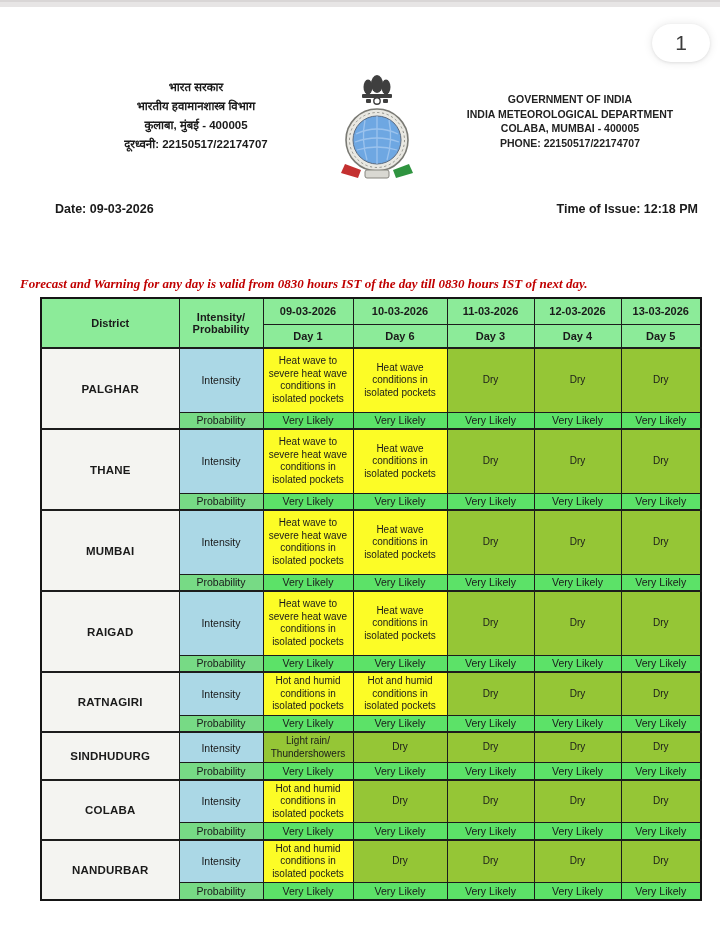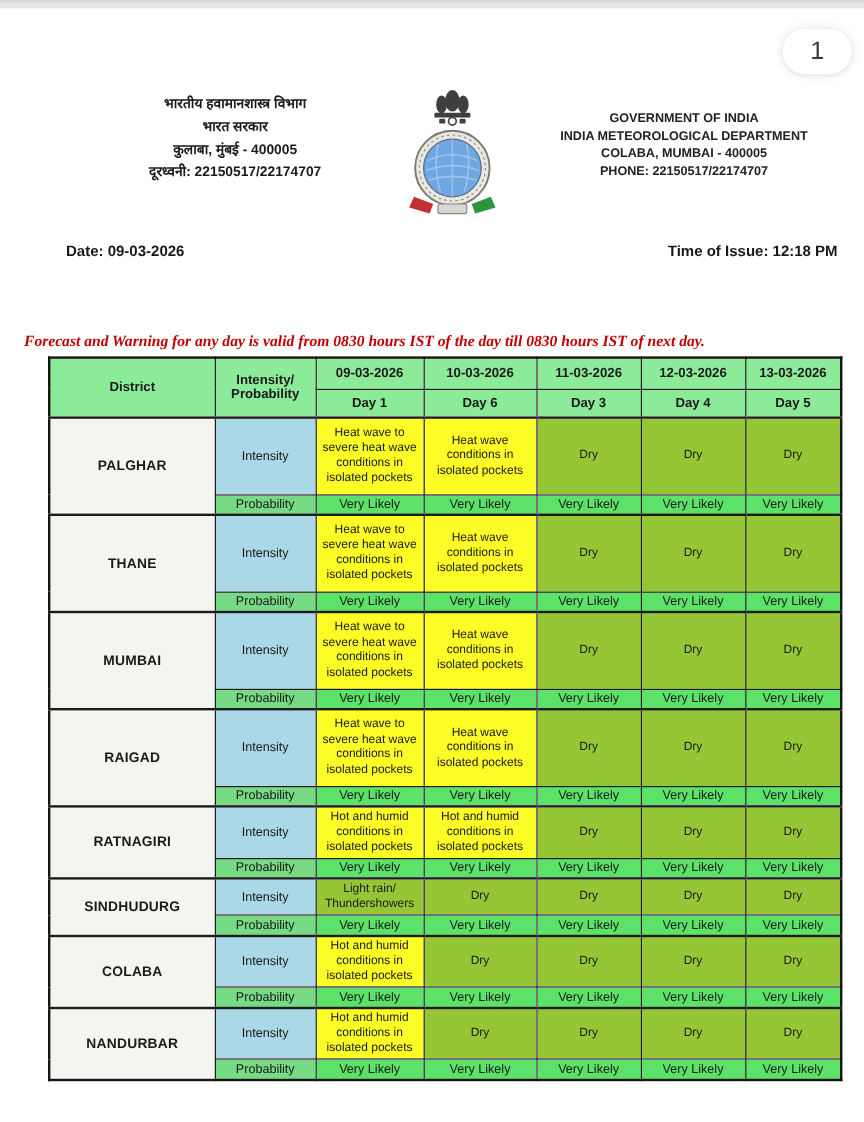--- a/index.html
+++ b/index.html
@@ -80,22 +80,22 @@
 <body style="--header-green: #8ceb99; --probability-green: #77da85; --very-likely-green: #5ce268; --intensity-blue: #abd8e6; --district-bg: #f4f4f1; --notice-red: #c00000;">
 
 <div class="top-strip"></div>
 
 <div class="page-pill">
   <span>1</span>
 </div>
 
 <div class="letterhead">
   <div class="hindi-block">
+    <div>भारत सरकार</div>
     <div>भारतीय हवामानशास्त्र विभाग</div>
-    <div>भारत सरकार</div>
     <div>कुलाबा, मुंबई - 400005</div>
     <div>दूरध्वनी: 22150517/22174707</div>
   </div>
 
   <div class="logo-wrap">
     <svg width="92" height="118" viewBox="0 0 92 118">
 
       <g fill="#3f3f3f">
         <ellipse cx="46" cy="12" rx="6" ry="9"></ellipse>
         <ellipse cx="37" cy="15" rx="4.5" ry="7.5"></ellipse>

